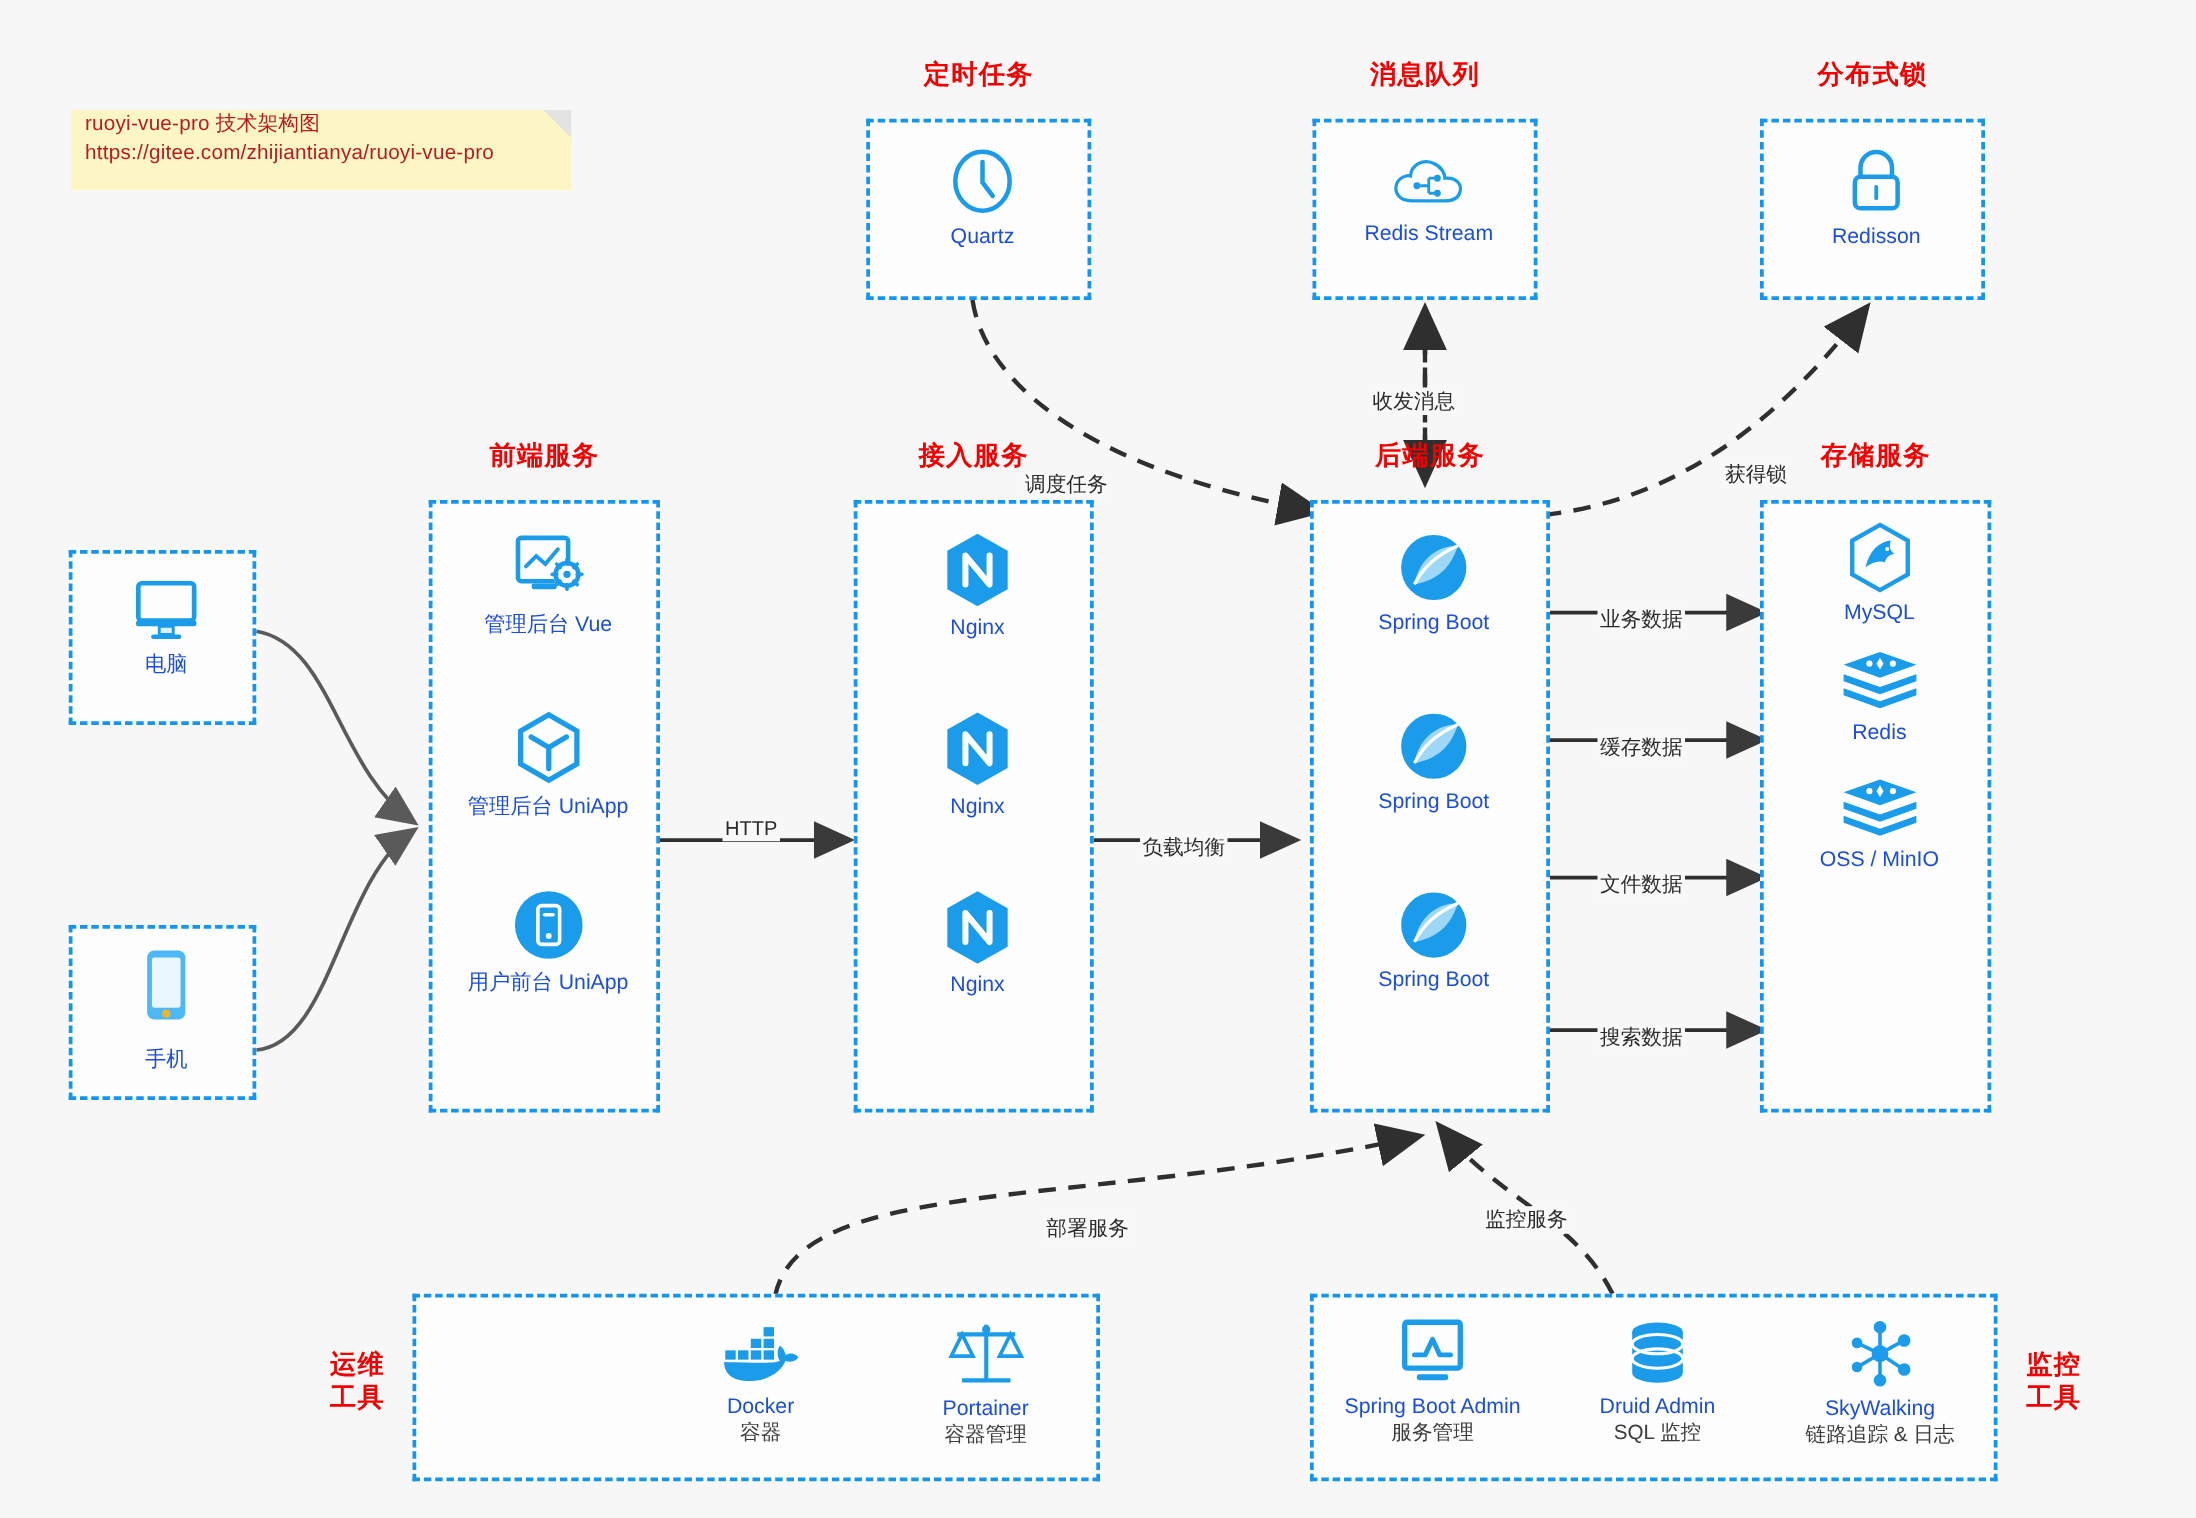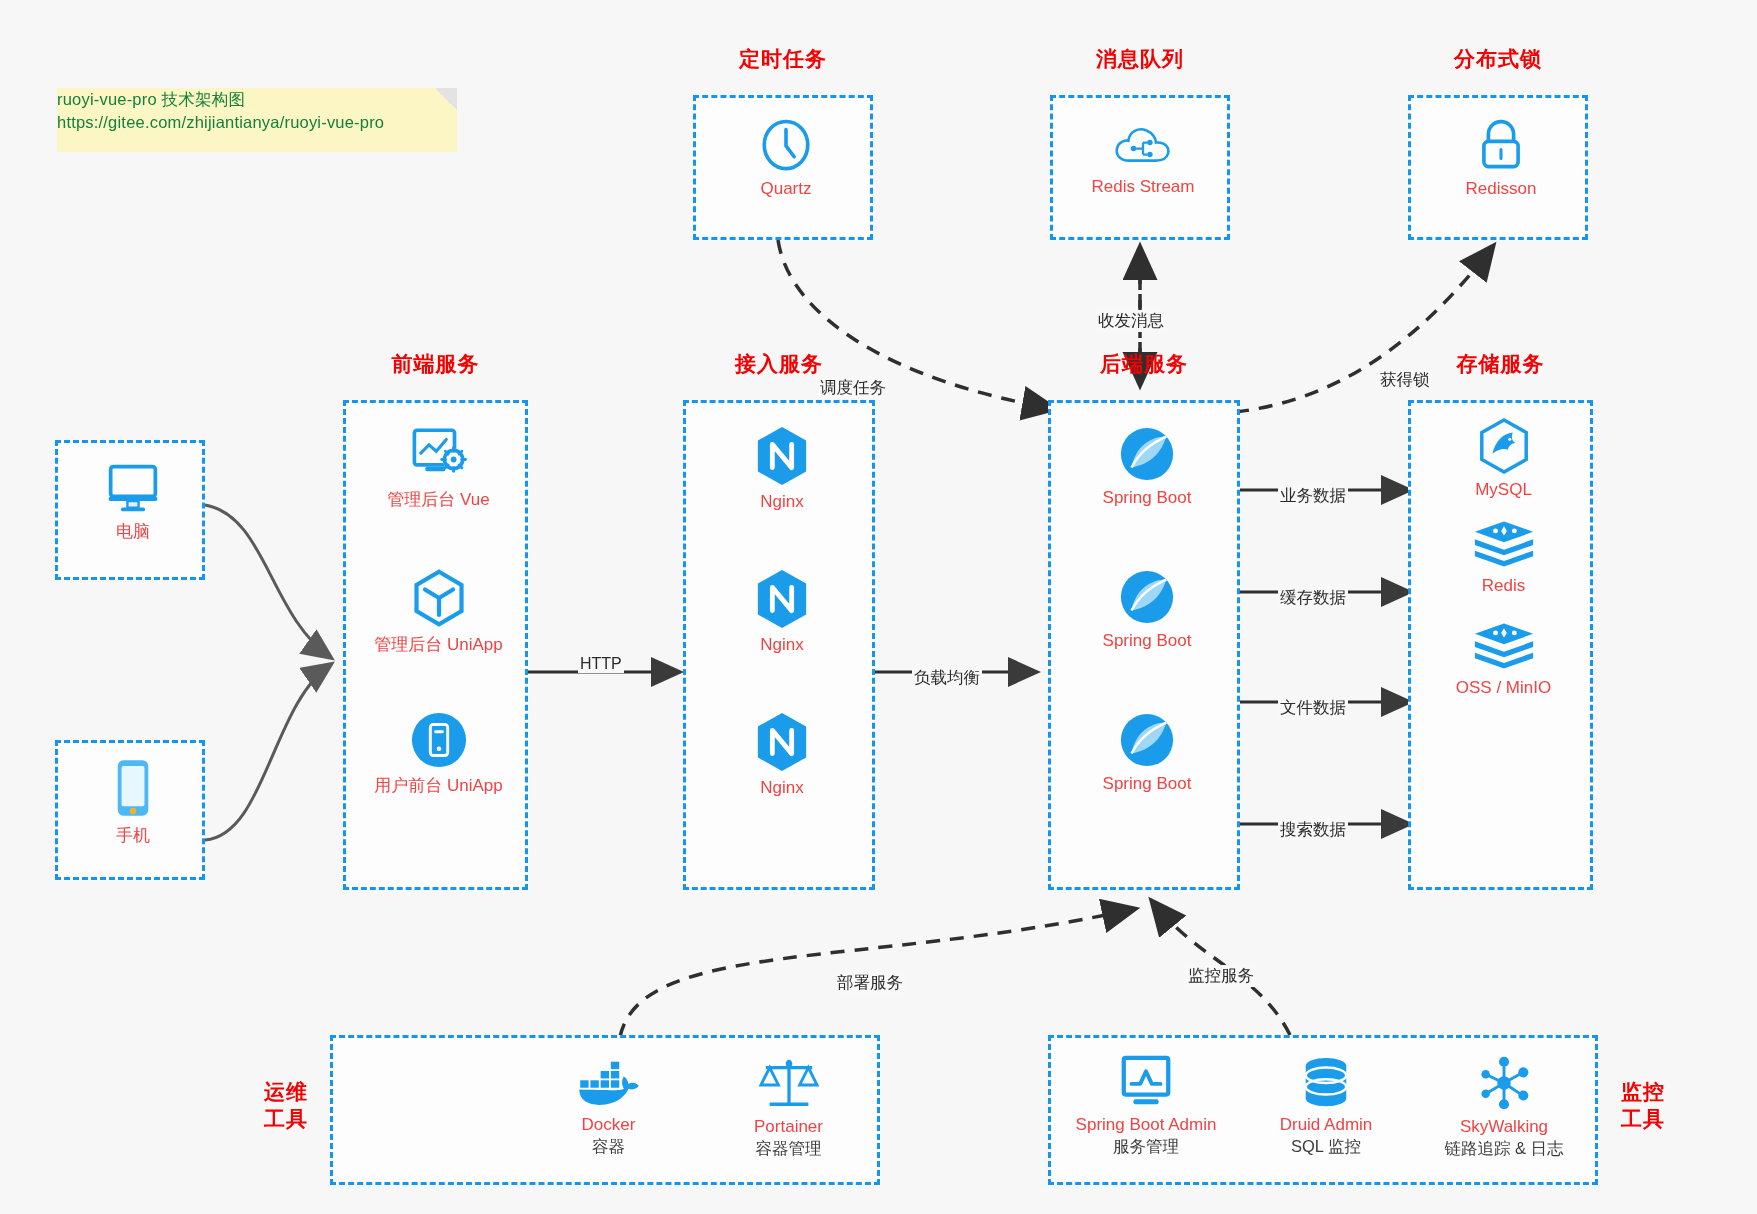--- a/index.html
+++ b/index.html
@@ -17,22 +17,22 @@
   .note{
     position:absolute;left:57px;top:88px;width:400px;height:64px;
     background:#fbf6c4;
     box-shadow:none;
   }
   .note .fold{
     position:absolute;right:0;top:0;width:22px;height:22px;
     background:linear-gradient(225deg,#e3e3e3 0 50%,transparent 50%);
   }
   .note .nline{
-    font-size:16.5px;color:#15803d;letter-spacing:.2px;
-    padding-left:0;line-height:23px;
+    font-size:16.5px;color:#b91c1c;letter-spacing:.2px;
+    padding-left:11px;line-height:23px;
   }
   .note .nline:first-child{padding-top:9px;}
 
   
   .gbox{
     position:absolute;
     border:3px dashed #1496f0;
     background:#fdfdfd;
     box-sizing:border-box;
   }
@@ -43,21 +43,21 @@
     letter-spacing:1px;
   }
   .ghead.side{line-height:27px;}
 
   
   .node{
     position:absolute;display:flex;flex-direction:column;
     align-items:center;justify-content:flex-start;
   }
   .node .lbl{
-    font-size:17px;color:#ef4444;margin-top:5px;white-space:nowrap;text-align:center;
+    font-size:17px;color:#1d4ed8;margin-top:5px;white-space:nowrap;text-align:center;
   }
   .node .lbl2{
     font-size:16.5px;color:#3c3c3c;white-space:nowrap;text-align:center;line-height:22px;
   }
   .ic{display:block;}
 
   
   .elabel{
     position:absolute;font-size:16px;color:#2b2b2b;
     background:#f8f8f8;padding:0 2px;white-space:nowrap;
@@ -159,21 +159,21 @@
         <rect x="8" y="6" width="48" height="32" rx="3" fill="none" stroke="#1a9ceb" stroke-width="4"></rect>
         <rect x="6" y="38" width="52" height="5" rx="2" fill="#1a9ceb"></rect>
         <path d="M26 43 L26 50 L38 50 L38 43 Z" fill="#dff0fc" stroke="#1a9ceb" stroke-width="2.5"></path>
         <rect x="19" y="50" width="26" height="4" rx="2" fill="#1a9ceb"></rect>
       </svg>
       <div class="lbl">电脑</div>
     </div>
   </div>
 
   <div class="gbox" style="left:55px;top:740px;width:150px;height:140px;">
-    <div class="node" style="left:0;top:14px;width:150px;">
+    <div class="node" style="left:0;top:14px;width:150px;gap:12px;">
       <svg class="ic" width="42" height="62" viewBox="0 0 44 64">
         <rect x="6" y="3" width="32" height="58" rx="6" fill="#4db8f5"></rect>
         <rect x="10" y="9" width="24" height="42" rx="2" fill="#e8f6fe"></rect>
         <circle cx="22" cy="56" r="3.4" fill="#f0b429"></circle>
       </svg>
       <div class="lbl">手机</div>
     </div>
   </div>
 
   <div class="ghead" style="left:343px;top:350px;width:185px;">前端服务</div>

